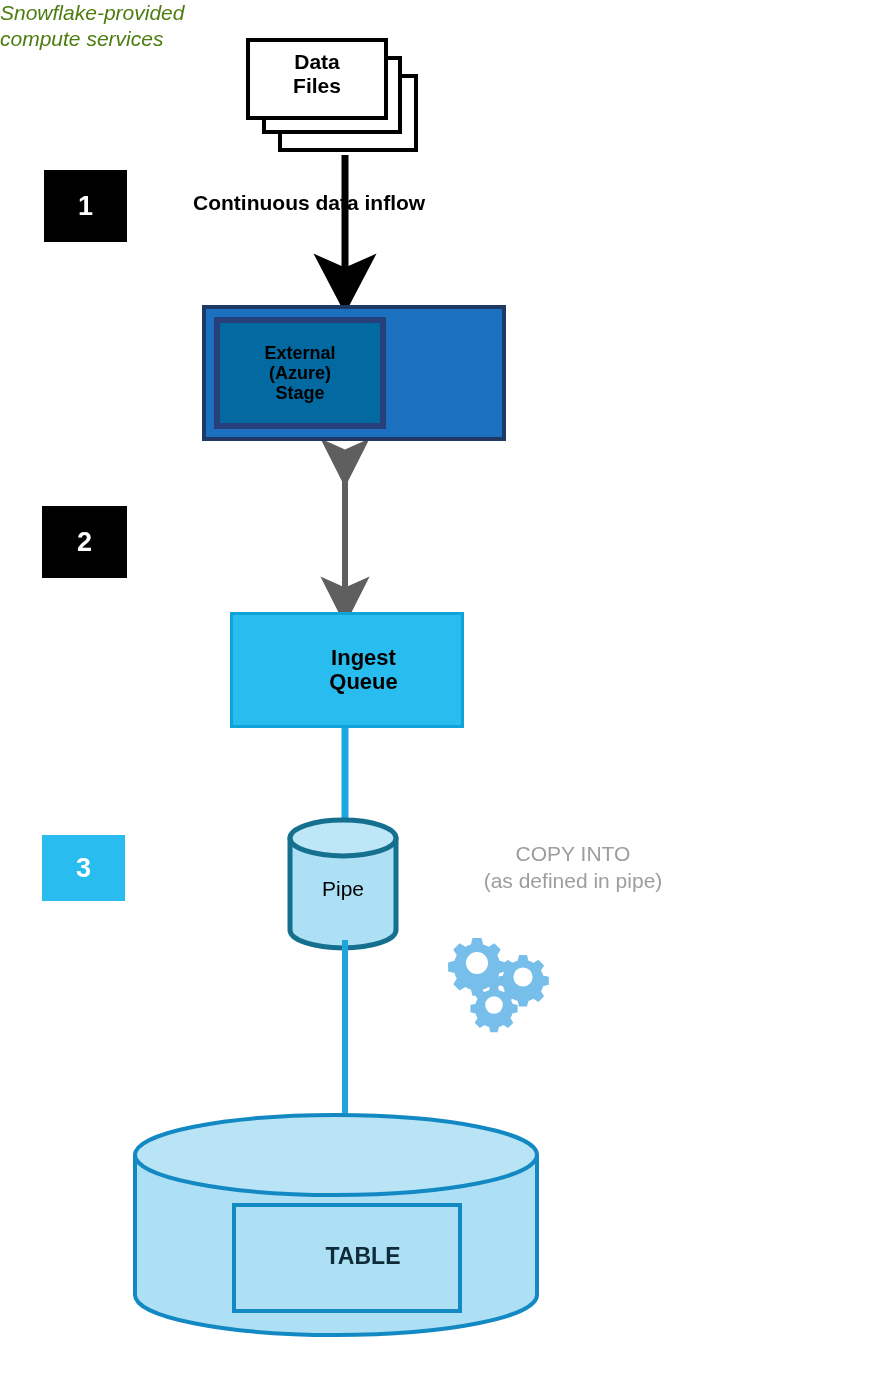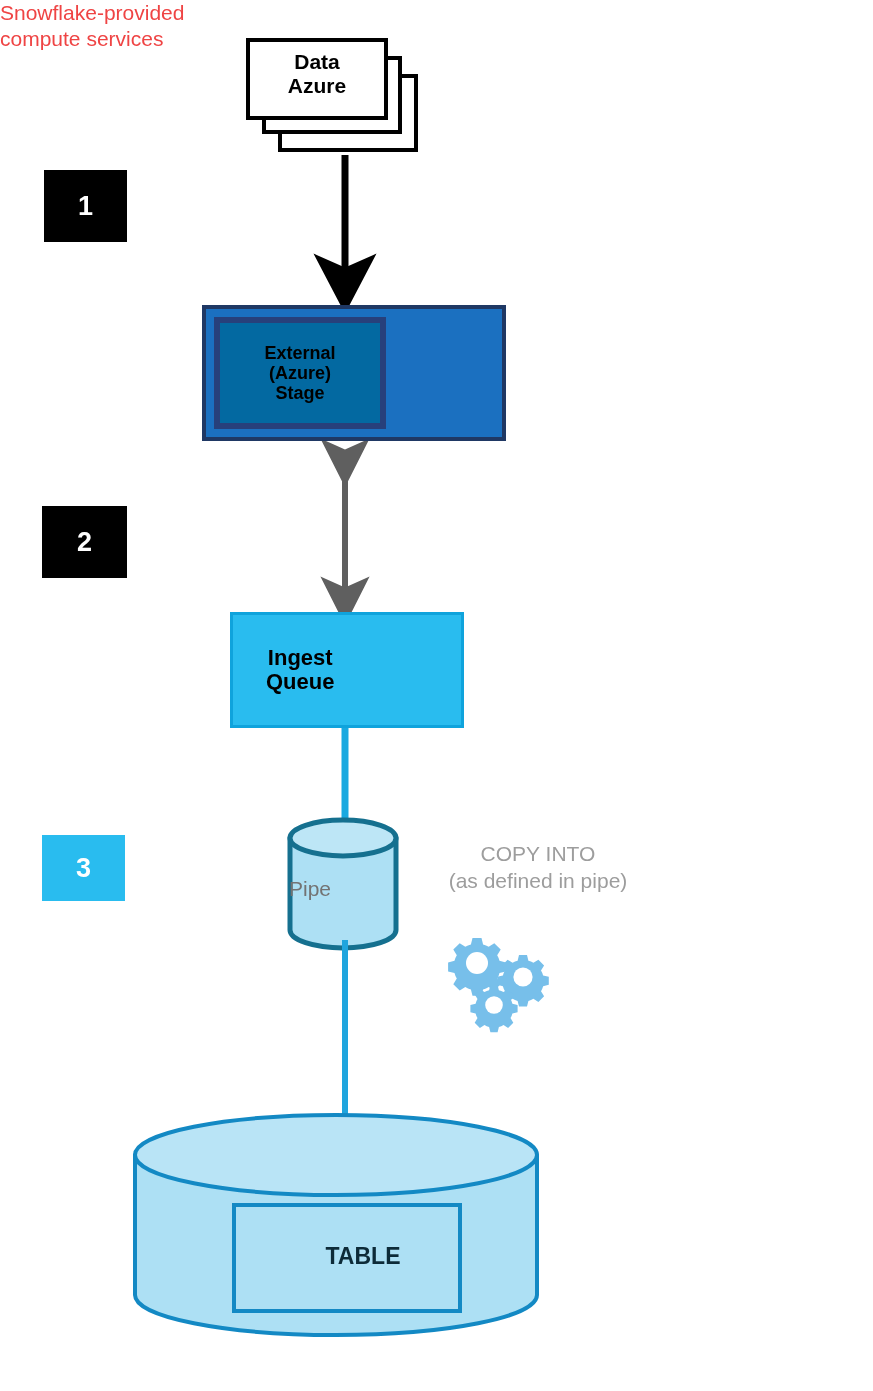--- a/index.html
+++ b/index.html
@@ -98,29 +98,31 @@
   }
   #label-copy-into {
     left: 398px;
     top: 840px;
     width: 280px;
     text-align: center;
     font-size: 21px;
     line-height: 1.3;
     color: #9D9D9D;
     white-space: pre-line;
+    padding-left: 35px;
   }
   #label-compute {
     left: 566px;
     top: 944px;
     width: 260px;
     text-align: left;
     font-size: 21px;
     line-height: 1.25;
-    color: #ef4444;
+    font-style: italic;
+    color: #4d7c0f;
     white-space: pre-line;
   }
 
   
   #azure-stage {
     position: absolute;
     left: 202px;
     top: 305px;
     width: 304px;
     height: 136px;
@@ -155,39 +157,41 @@
     position: absolute;
     left: 230px;
     top: 612px;
     width: 234px;
     height: 116px;
     background: #29BCEF;
     border: 3px solid #0FA3DC;
     box-sizing: border-box;
     display: flex;
     align-items: center;
+    justify-content: center;
     padding-left: 33px;
   }
   #ingest-queue-label {
     font-weight: bold;
     font-size: 22px;
     line-height: 1.1;
     color: #000000;
     text-align: center;
     white-space: pre-line;
   }
 
   
   #pipe-label {
     position: absolute;
     left: 289px;
     top: 877px;
     width: 108px;
-    font-size: 21px;
-    color: #737373;
+    text-align: center;
+    font-size: 21px;
+    color: #000000;
   }
 
   
   #table-label {
     position: absolute;
     left: 233px;
     top: 1243px;
     width: 260px;
     text-align: center;
     font-weight: bold;
@@ -277,23 +281,24 @@
   </div>
   <div id="badge-3" class="step-badge badge-cyan">
     <span>3</span>
   </div>
 
   <div id="data-files-stack">
     <div id="file-card-back" class="file-card"></div>
     <div id="file-card-mid" class="file-card"></div>
     <div id="file-card-front" class="file-card"></div>
     <div id="data-files-label">Data
-Azure</div>
-  </div>
-
+Files</div>
+  </div>
+
+  <div id="label-inflow" class="plain-label">Continuous data inflow</div>
 
 
   <div id="label-copy-into" class="plain-label">COPY INTO
 (as defined in pipe)</div>
 
   <div id="azure-stage">
     <div id="azure-inner-box">
       <div id="azure-stage-label">External
 (Azure)
 Stage</div>

